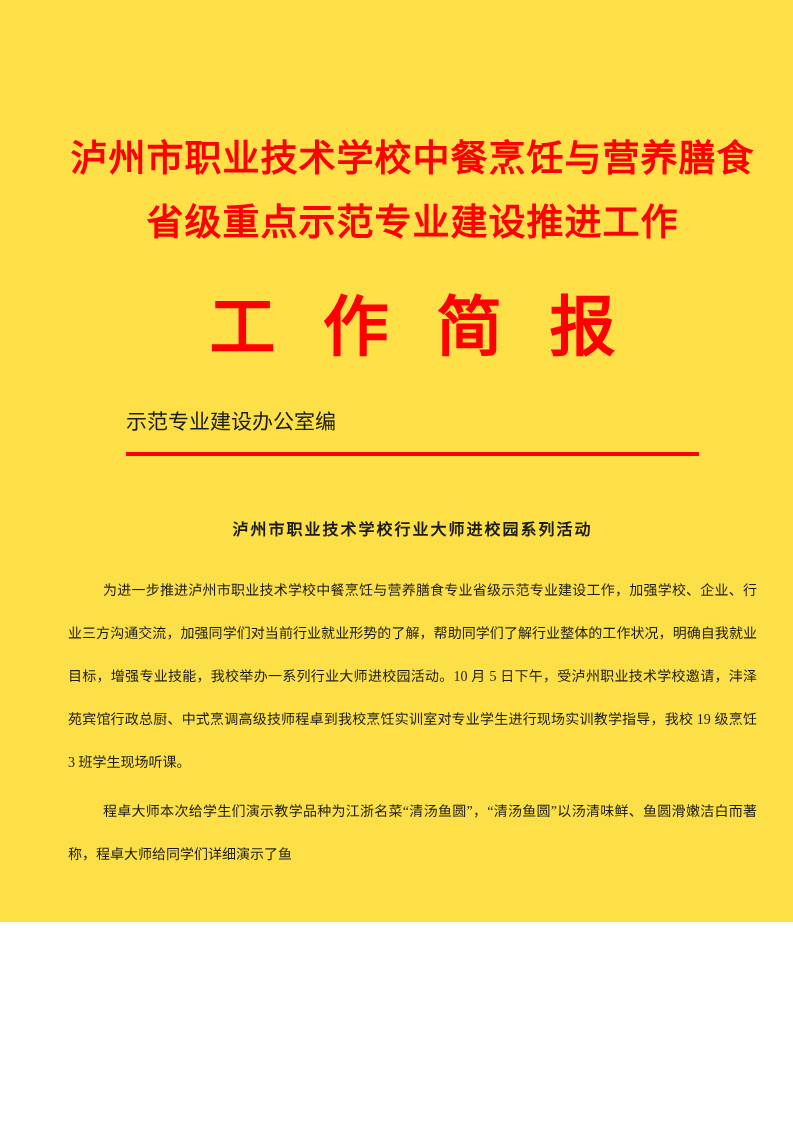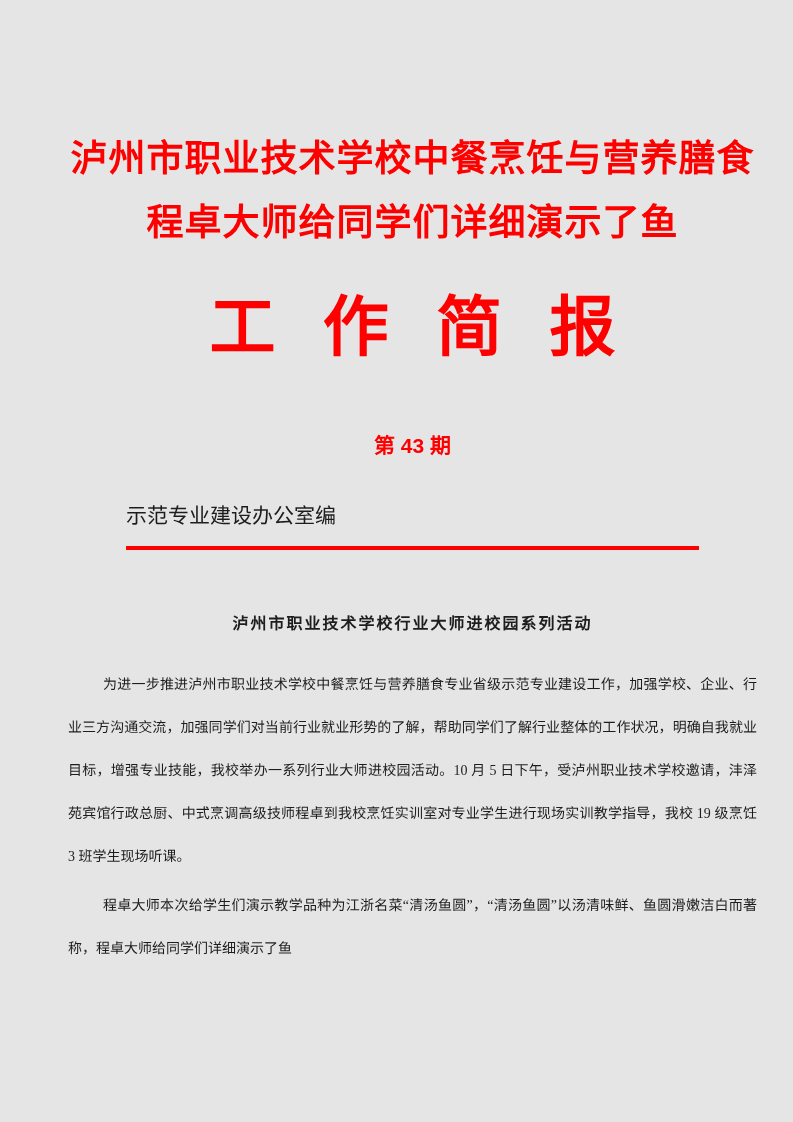--- a/index.html
+++ b/index.html
@@ -7,23 +7,23 @@
     --ink:#1d1d1d;
   }
   html,body{
     margin:0;
     padding:0;
     background:#ffffff;
   }
   .page{
     position:relative;
     width:793px;
-    height:1122px;
+    height:922px;
     margin:0 auto;
-    background:#e5e5e5;
+    background:#fde047;
     box-sizing:border-box;
     padding:127px 30px 0 62px;
     overflow:hidden;
     font-family:"Liberation Sans", sans-serif;
     color:var(--ink);
   }
   
   .doc-title{
     margin:0;
     text-align:center;
@@ -105,26 +105,25 @@
     color:var(--ink);
   }
 </style>
 </head>
 <body>
 
 <div class="page">
 
   <h1 class="doc-title">
     <span>泸州市职业技术学校中餐烹饪与营养膳食</span><br>
-    <span>程卓大师给同学们详细演示了鱼</span>
+    <span>省级重点示范专业建设推进工作</span>
   </h1>
 
   <div class="masthead">工 作 简 报</div>
 
-  <div class="issue">第 43 期</div>
 
   <div class="meta-row">
     <span class="meta-editor">示范专业建设办公室编</span>
   </div>
 
   <hr class="red-rule">
 
   <h2 class="article-heading">泸州市职业技术学校行业大师进校园系列活动</h2>
 
   <div class="article-body">

